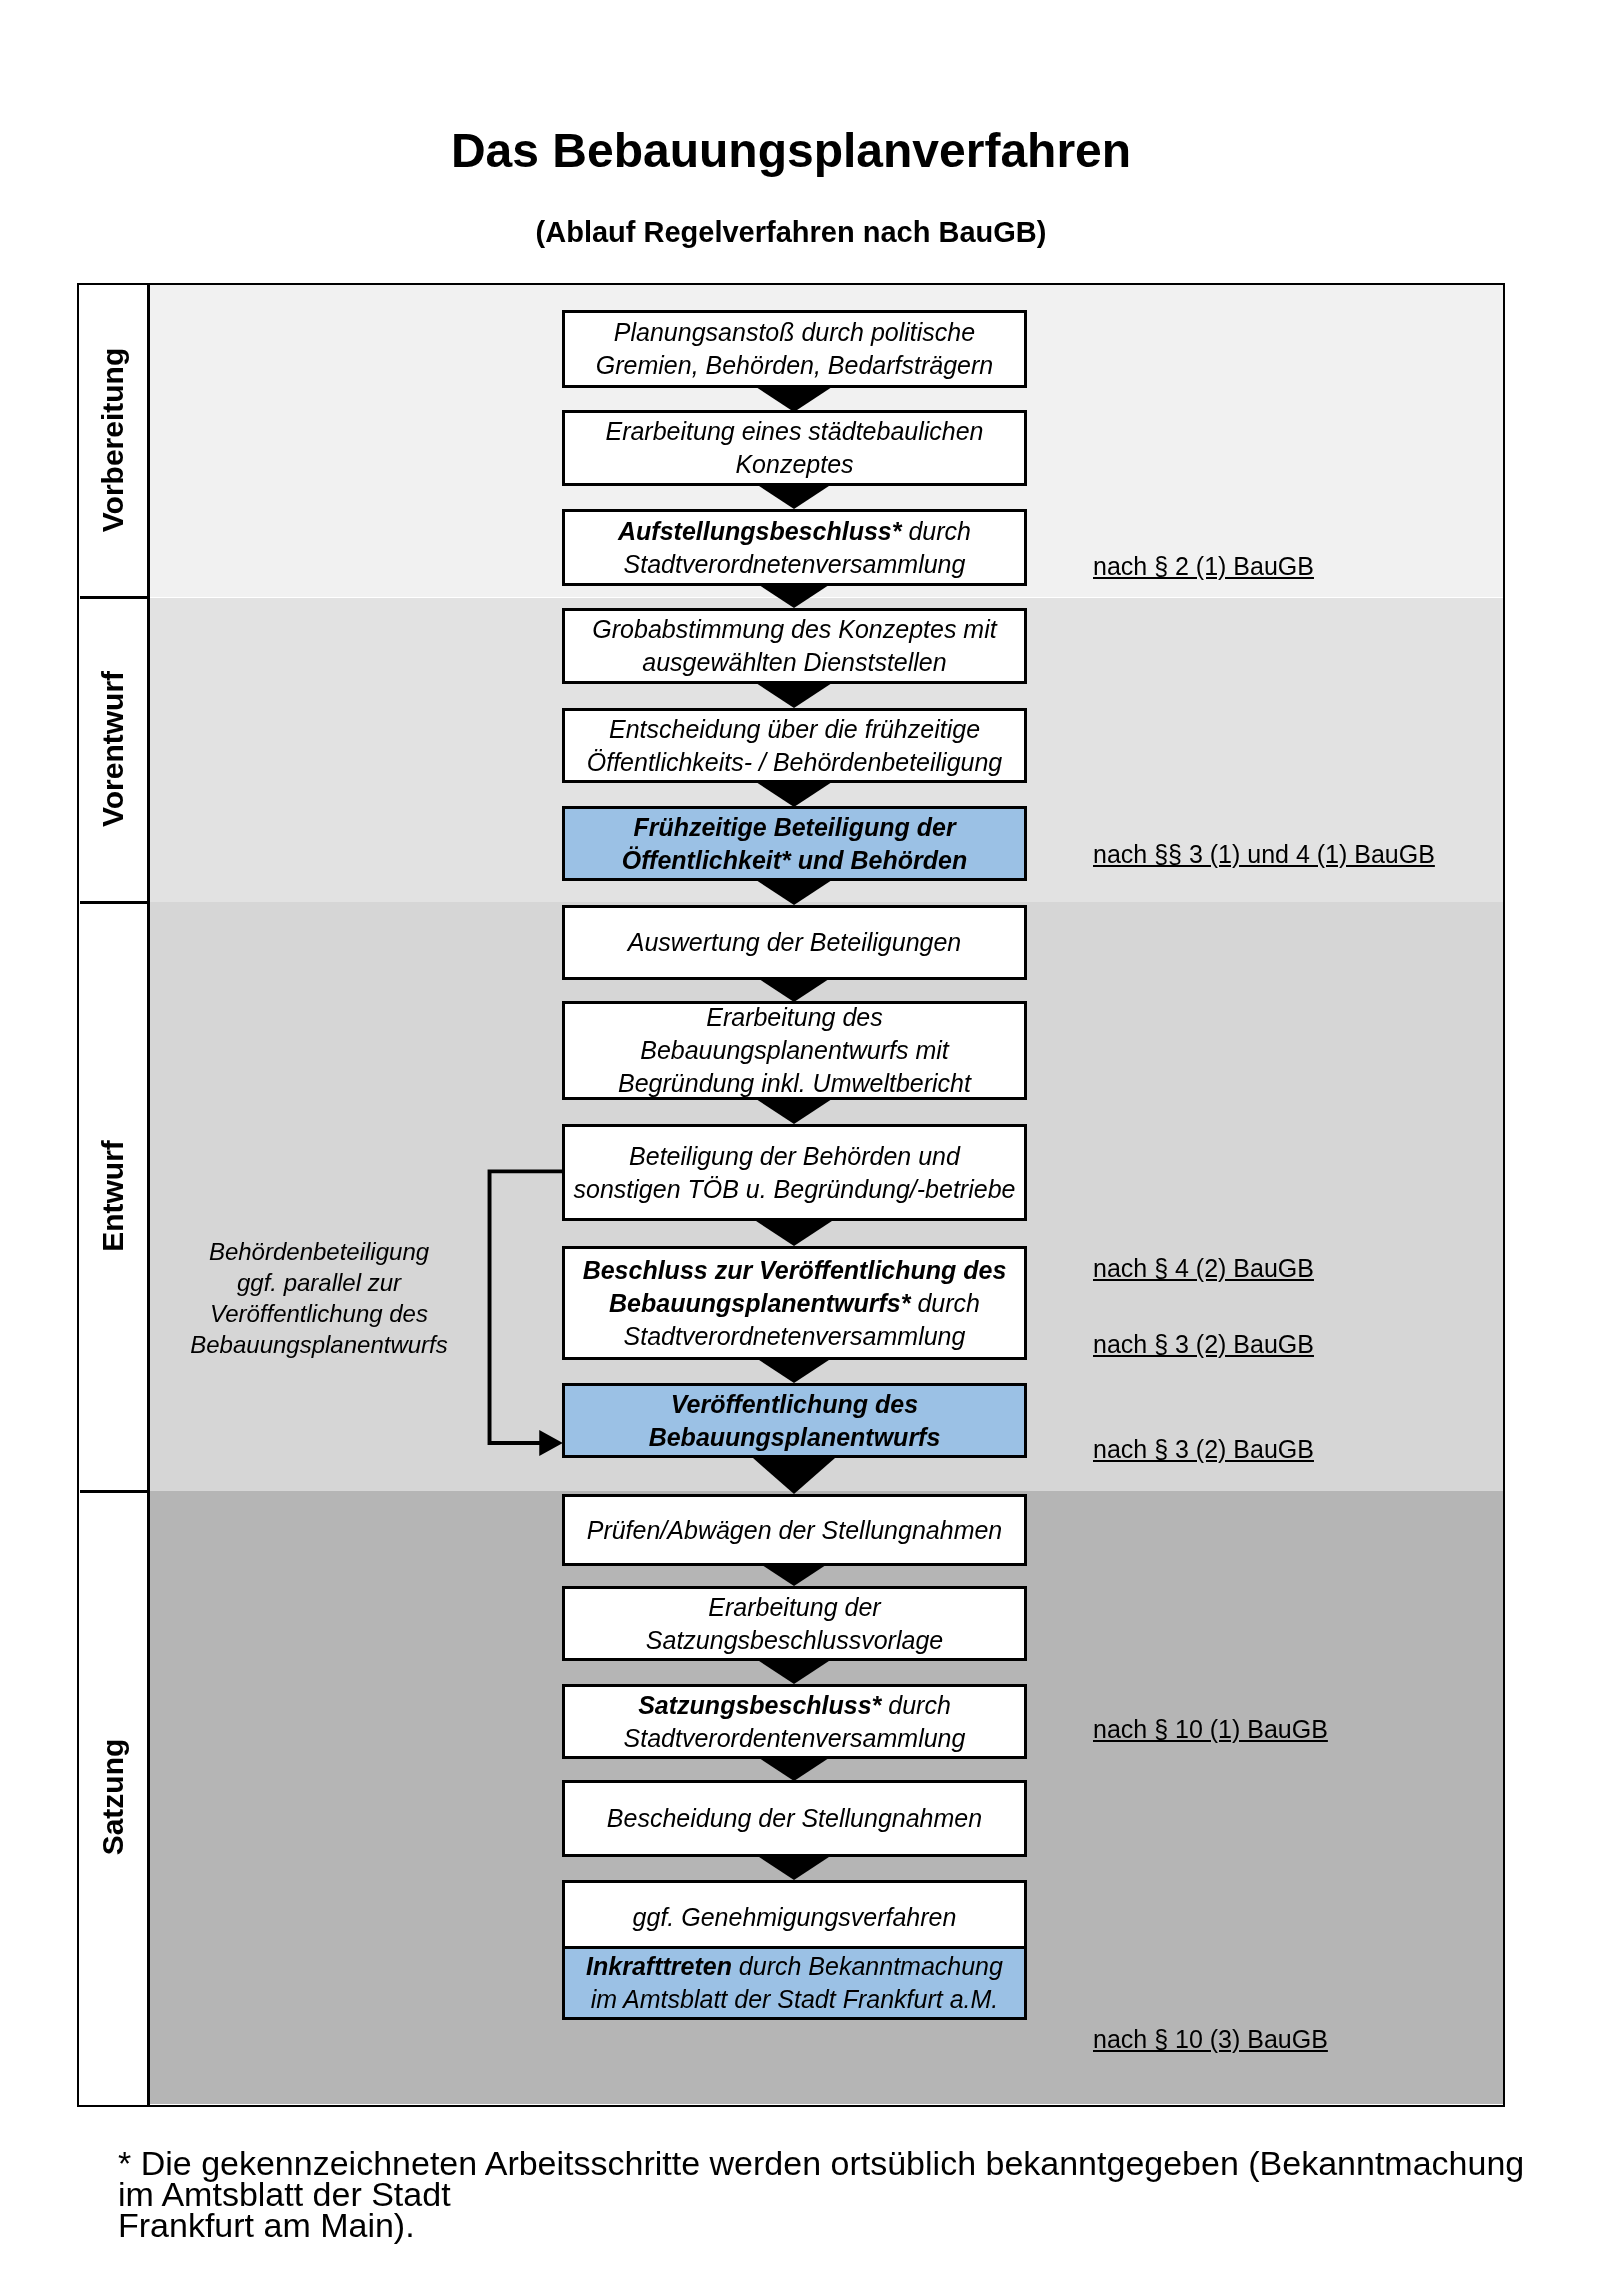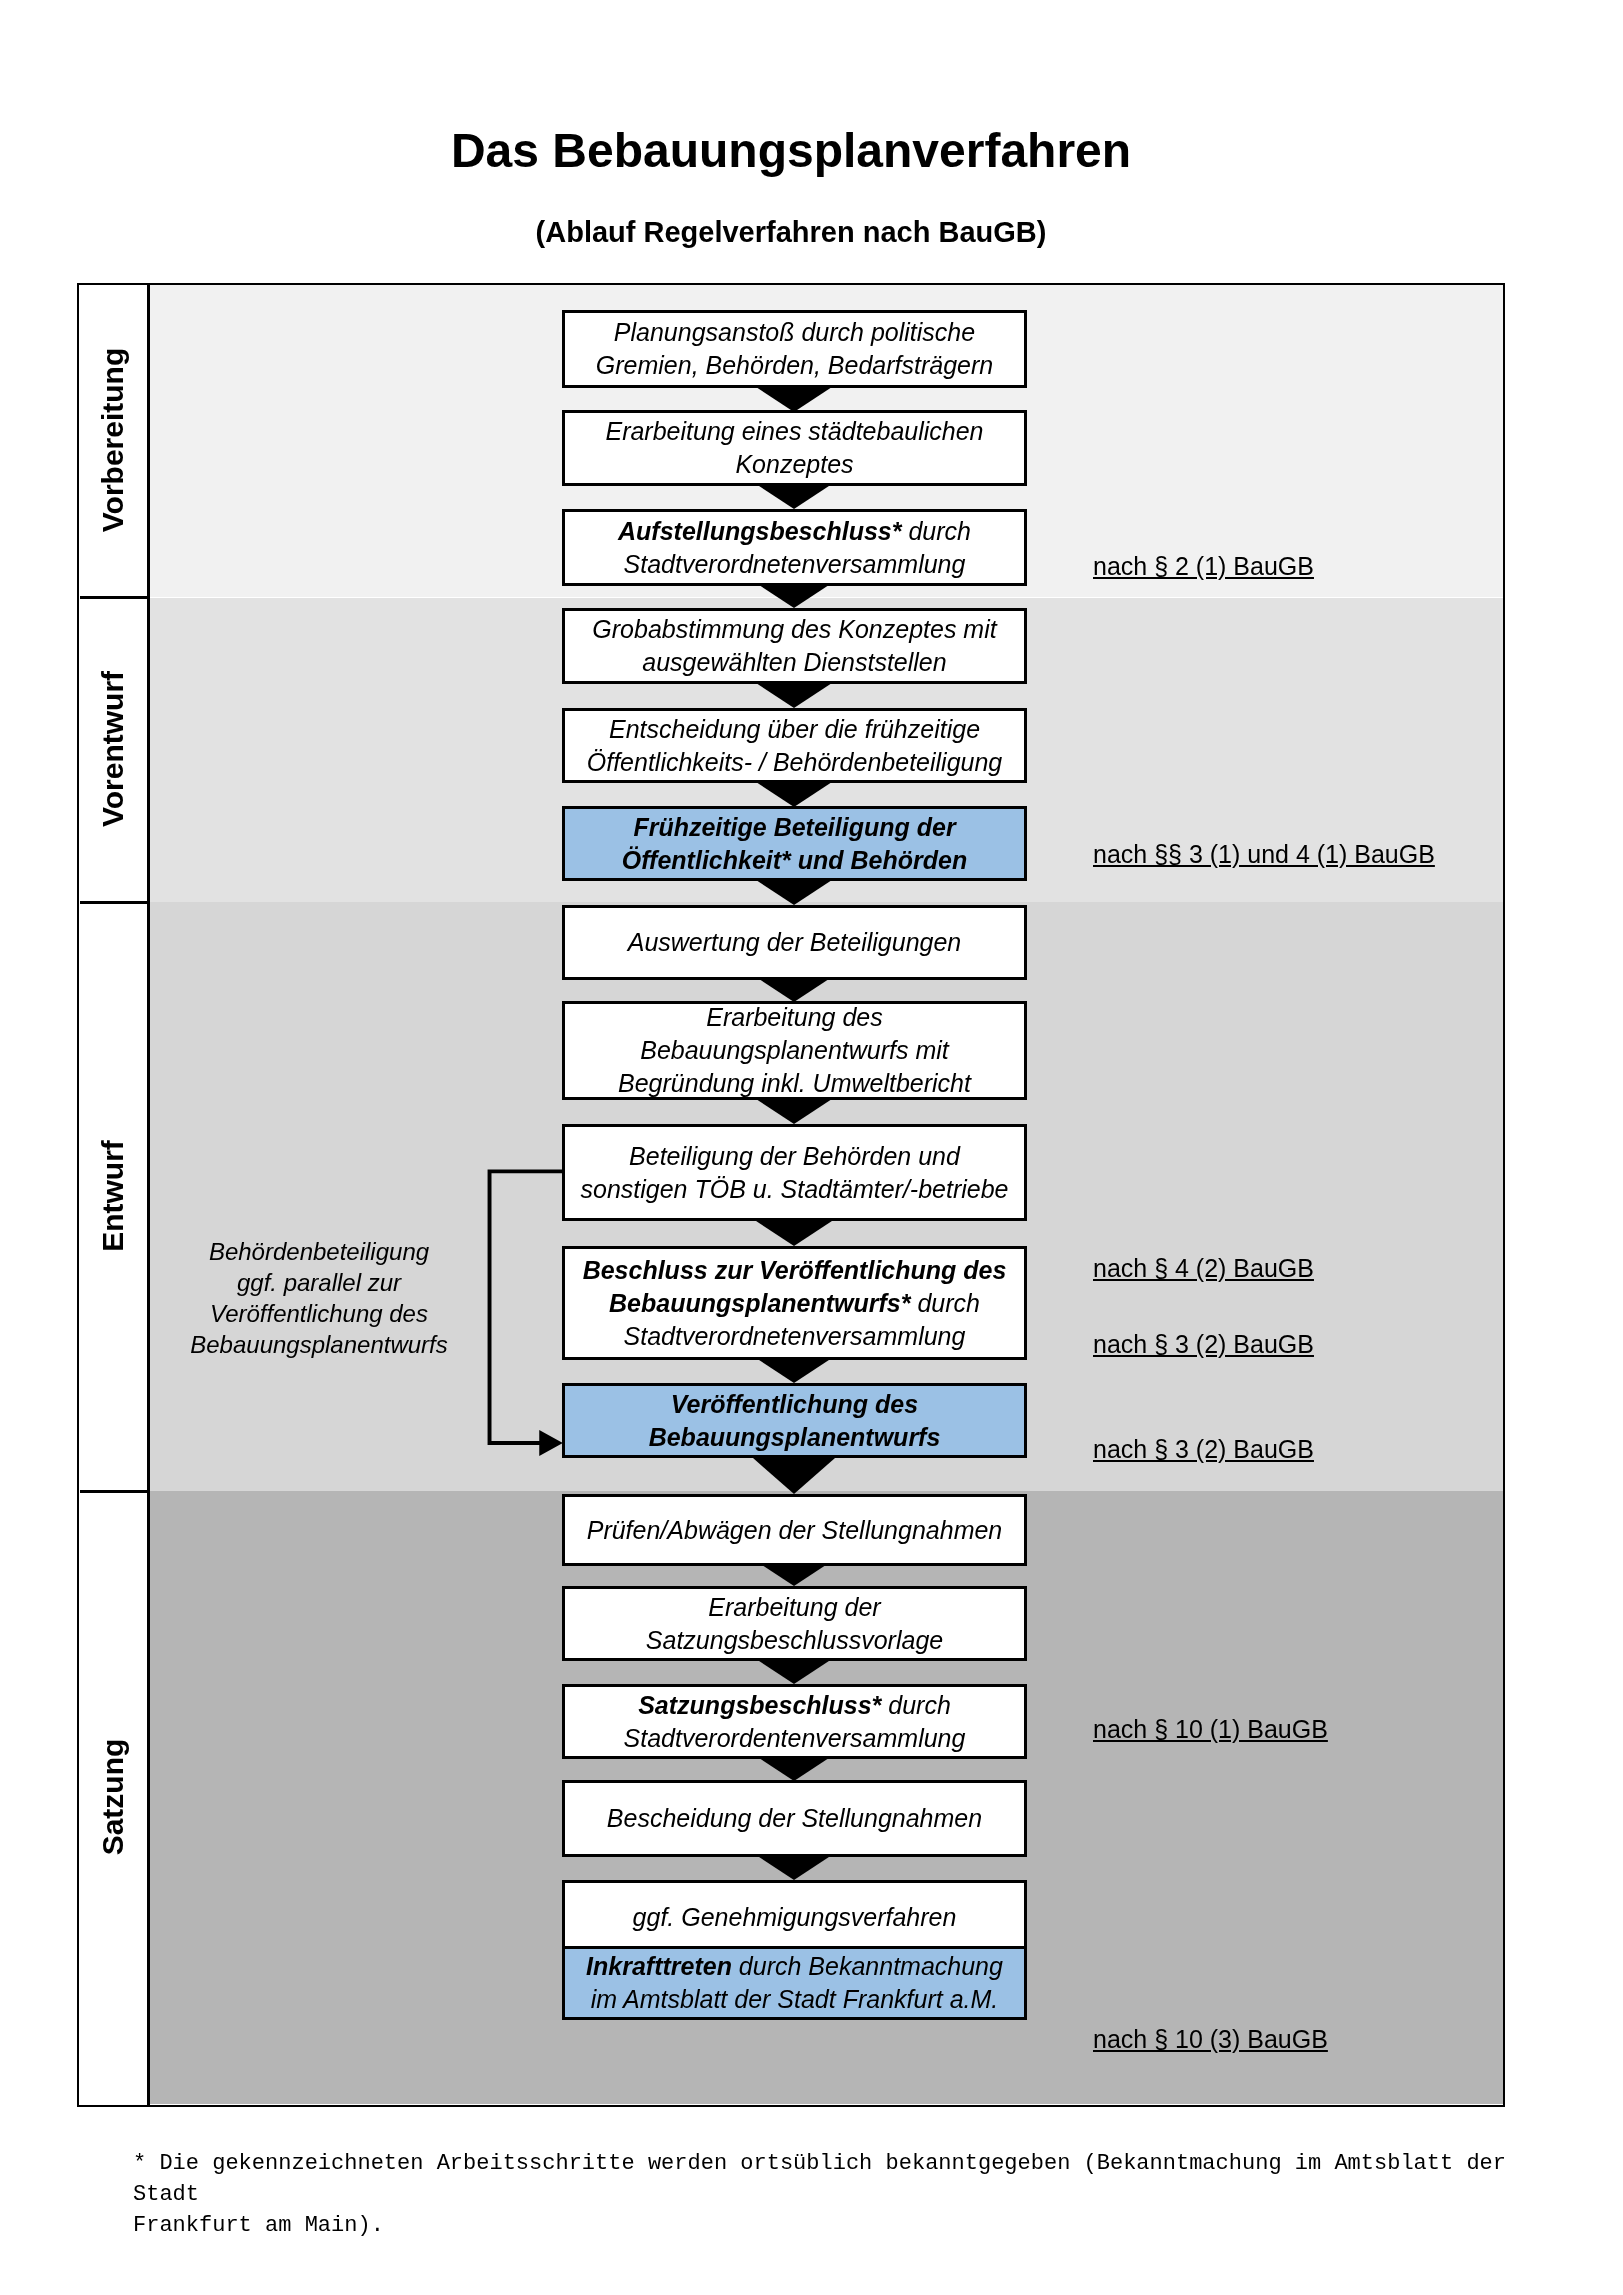--- a/index.html
+++ b/index.html
@@ -49,22 +49,22 @@
   }
   .annot{
     position:absolute;left:1093px;font-size:25px;white-space:nowrap;z-index:3;text-decoration:underline;
   }
   .sidenote{
     position:absolute;left:175px;top:1236px;width:288px;text-align:center;
     font-size:24px;line-height:31px;z-index:3;font-style:italic;
   }
   .connector{position:absolute;left:0;top:0;z-index:1;}
   .footnote{
-    position:absolute;left:133px;top:2148px;width:1407px;
-    font-size:22px;line-height:31px;z-index:4;font-family:Liberation Mono, monospace;
+    position:absolute;left:118px;top:2148px;width:1407px;
+    font-size:34px;line-height:31px;z-index:4;
   }
 </style>
 </head>
 <body>
 
 <div class="title">Das Bebauungsplanverfahren</div>
 <div class="subtitle">(Ablauf Regelverfahren nach BauGB)</div>
 
 <div class="labelcol"></div>
 <div class="secbg s1"></div>
@@ -130,21 +130,21 @@
 
 <div class="box" style="top:1001px;height:99px">
   <div class="bl">Erarbeitung des</div>
   <div class="bl">Bebauungsplanentwurfs mit</div>
   <div class="bl">Begründung inkl. Umweltbericht</div>
 </div>
 <div class="arrow" style="top:1097px"></div>
 
 <div class="box" style="top:1124px;height:97px">
   <div class="bl">Beteiligung der Behörden und</div>
-  <div class="bl">sonstigen TÖB u. Stadtämter/-betriebe</div>
+  <div class="bl">sonstigen TÖB u. Begründung/-betriebe</div>
 </div>
 <div class="arrow" style="top:1219px"></div>
 
 <div class="box" style="top:1246px;height:114px">
   <div class="bl"><b>Beschluss zur Veröffentlichung des</b></div>
   <div class="bl"><b>Bebauungsplanentwurfs*</b><span> durch</span></div>
   <div class="bl">Stadtverordnetenversammlung</div>
 </div>
 <div class="arrow" style="top:1356px"></div>
 

